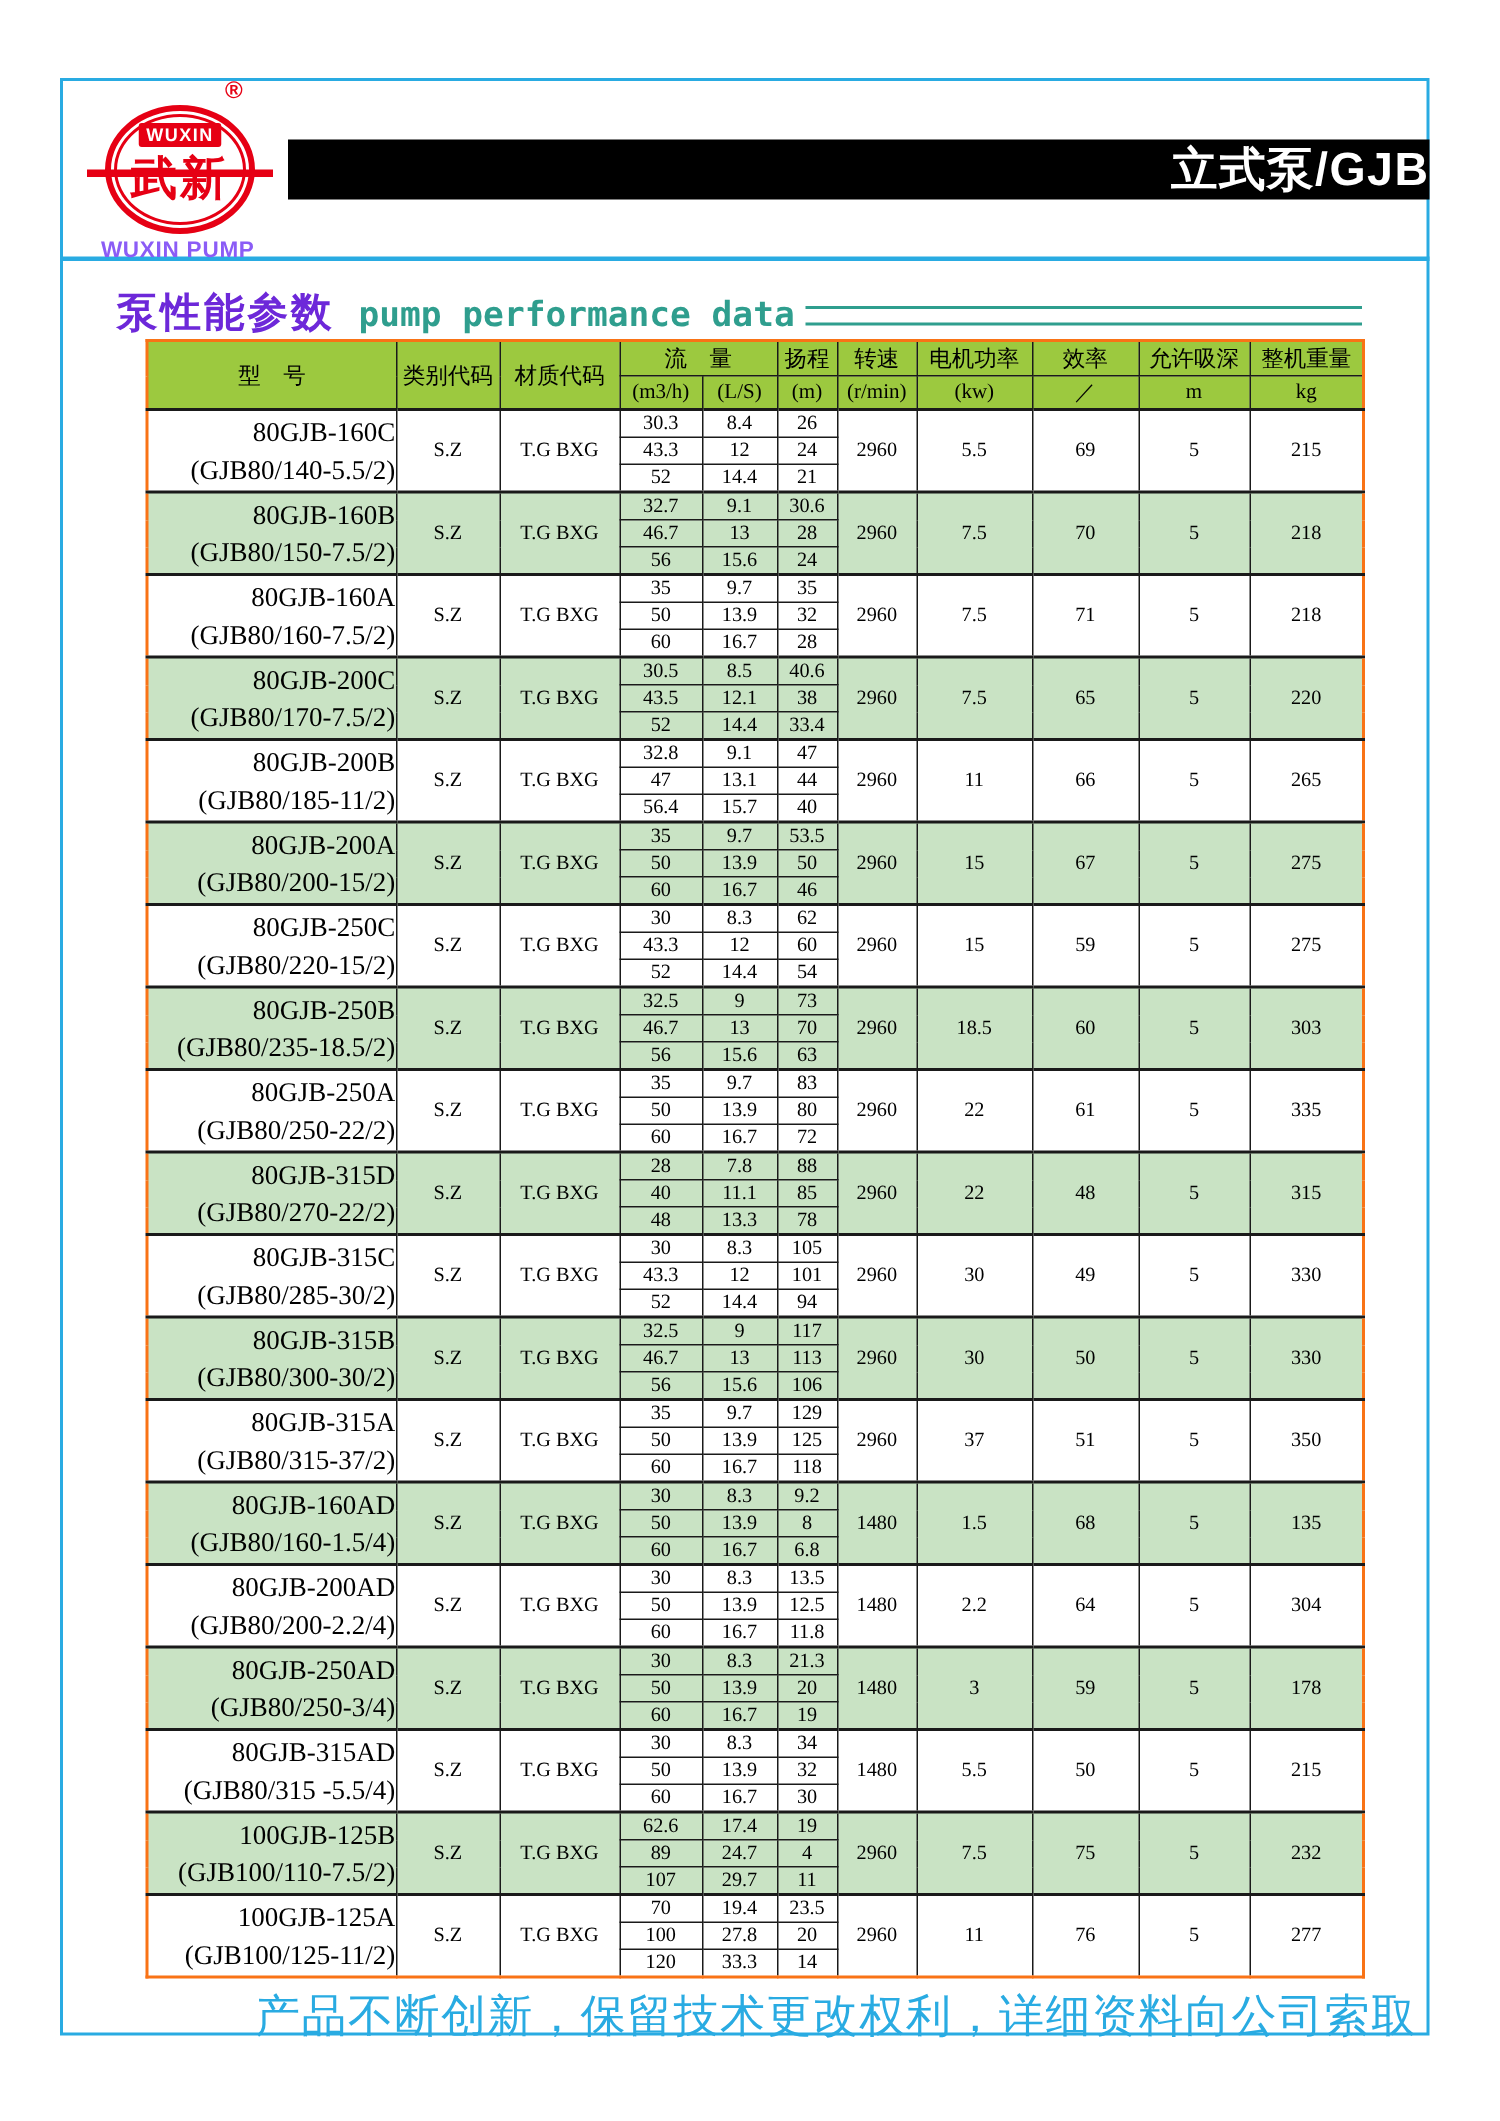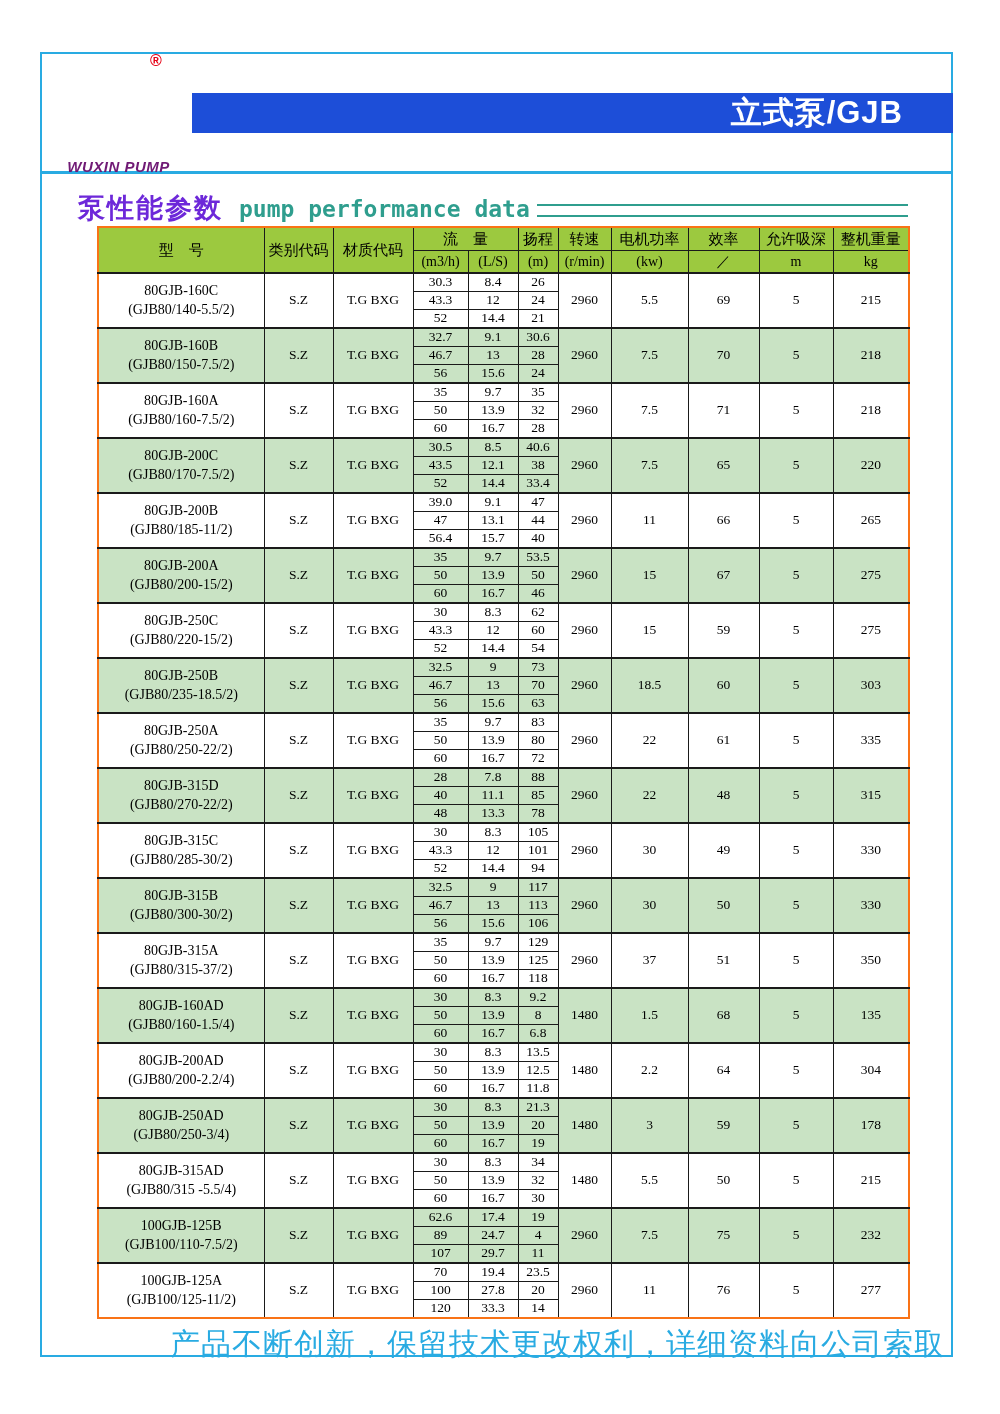--- a/index.html
+++ b/index.html
@@ -15,26 +15,26 @@
   .logo .circle{position:absolute;left:12px;top:20px;width:100px;height:86px;
                 border:4px solid #E60014;border-radius:50%;box-sizing:border-box;background:#fff;}
   .logo .circle .inner{position:absolute;inset:2px;border:2px solid #E60014;border-radius:50%;}
   .logo .wuxin-box{position:absolute;top:8px;left:50%;transform:translateX(-50%);
                    background:#E60014;color:#fff;font-weight:bold;font-size:12px;
                    padding:1px 5px;border-radius:2px;letter-spacing:1px;z-index:2;white-space:nowrap;}
   .logo .cn{position:absolute;top:24px;left:0;width:100%;text-align:center;color:#E60014;
             font-family:"Liberation Serif",serif;font-size:31px;font-weight:bold;letter-spacing:2px;z-index:2;white-space:nowrap;}
   .logo .strike{position:absolute;left:-16px;right:-16px;top:39px;height:5px;background:#E60014;z-index:3;}
   .logo .caption{position:absolute;left:-12px;top:108px;width:145px;text-align:center;
-                 color:#701a75;font-size:15px;font-weight:bold;letter-spacing:0.5px;white-space:nowrap;font-style:italic;}
+                 color:#8b5cf6;font-size:15px;font-weight:bold;letter-spacing:0.5px;white-space:nowrap;}
 
   
-  .banner{position:absolute;left:192px;top:93px;width:761px;height:40px;background:#1d4ed8;
+  .banner{position:absolute;left:192px;top:93px;width:761px;height:40px;background:#000000;
           color:#fff;font-size:31px;font-weight:bold;line-height:40px;text-align:right;
-          padding-right:50px;box-sizing:border-box;letter-spacing:1px;}
+          box-sizing:border-box;letter-spacing:1px;}
 
   .top-divider{position:absolute;left:40px;top:171px;width:913px;height:3px;background:#29ABE2;}
 
   
   .sec-title{position:absolute;left:78px;top:190px;white-space:nowrap;}
   .sec-title .cn{color:#6d28d9;font-size:27px;font-weight:bold;letter-spacing:2px;}
   .sec-title .en{color:#2F9E8E;font-size:23px;font-weight:bold;margin-left:16px;
                  font-family:"DejaVu Sans Mono",monospace;}
   .rule1{position:absolute;left:537px;top:204px;width:371px;height:2px;background:#2F9E8E;}
   .rule2{position:absolute;left:537px;top:215px;width:371px;height:2px;background:#2F9E8E;}
@@ -44,38 +44,44 @@
              table-layout:fixed;border:2px solid #f97316;}
   table.perf th{background:#9CC93F;border:1px solid #1a1a1a;font-weight:normal;color:#000;
                 font-family:"Liberation Serif","DejaVu Serif",serif;font-size:15px;
                 height:22px;padding:0;text-align:center;}
   table.perf tr.units th{height:21px;font-size:14px;}
   table.perf td{border:1px solid #1a1a1a;text-align:center;vertical-align:middle;
                 font-family:"Liberation Serif","DejaVu Serif",serif;font-size:13.5px;
                 height:17px;line-height:1.05;padding:0;color:#000;background:#fff;}
   table.perf tr.shaded td{background:#C9E3C4;}
   table.perf tr.group-start td{border-top:2px solid #1a1a1a;}
-  table.perf td.model{font-size:14px;}
+  table.perf td.model{font-size:18px;text-align:right;}
   table.perf td.model div{line-height:1.35;}
 
   
   .footer-note{position:absolute;right:55px;top:1324px;color:#29ABE2;font-size:30px;
                letter-spacing:1px;white-space:nowrap;}
 </style>
 </head>
 <body>
 
 <div class="frame"></div>
 
 <div class="banner">
   <span>立式泵/GJB</span>
 </div>
 
 <div class="logo">
   <span class="reg">®</span>
+  <div class="circle">
+    <div class="inner"></div>
+    <div class="wuxin-box">WUXIN</div>
+    <div class="cn">武新</div>
+    <div class="strike"></div>
+  </div>
   <div class="caption">WUXIN PUMP</div>
 </div>
 
 <div class="top-divider"></div>
 
 <div class="sec-title">
   <span class="cn">泵性能参数</span><span class="en">pump performance data</span>
 </div>
 <div class="rule1"></div>
 <div class="rule2"></div>
@@ -223,21 +229,21 @@
         <td>14.4</td>
         <td>33.4</td>
       </tr>
       <tr class="group-start">
         <td rowspan="3" class="model">
           <div>80GJB-200B</div>
           <div>(GJB80/185-11/2)</div>
         </td>
         <td rowspan="3">S.Z</td>
         <td rowspan="3">T.G BXG</td>
-        <td>39.0</td>
+        <td>32.8</td>
         <td>9.1</td>
         <td>47</td>
         <td rowspan="3">2960</td>
         <td rowspan="3">11</td>
         <td rowspan="3">66</td>
         <td rowspan="3">5</td>
         <td rowspan="3">265</td>
       </tr>
       <tr class="">
         <td>47</td>

